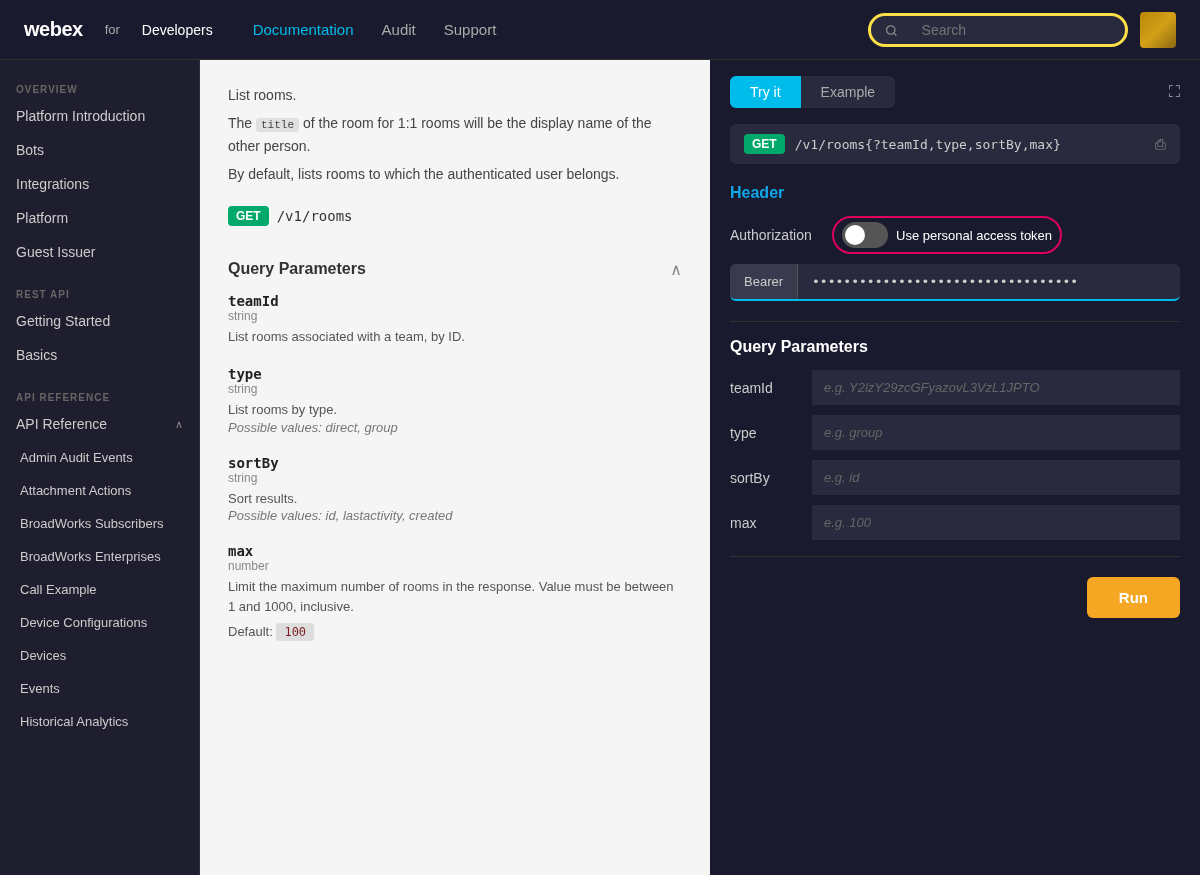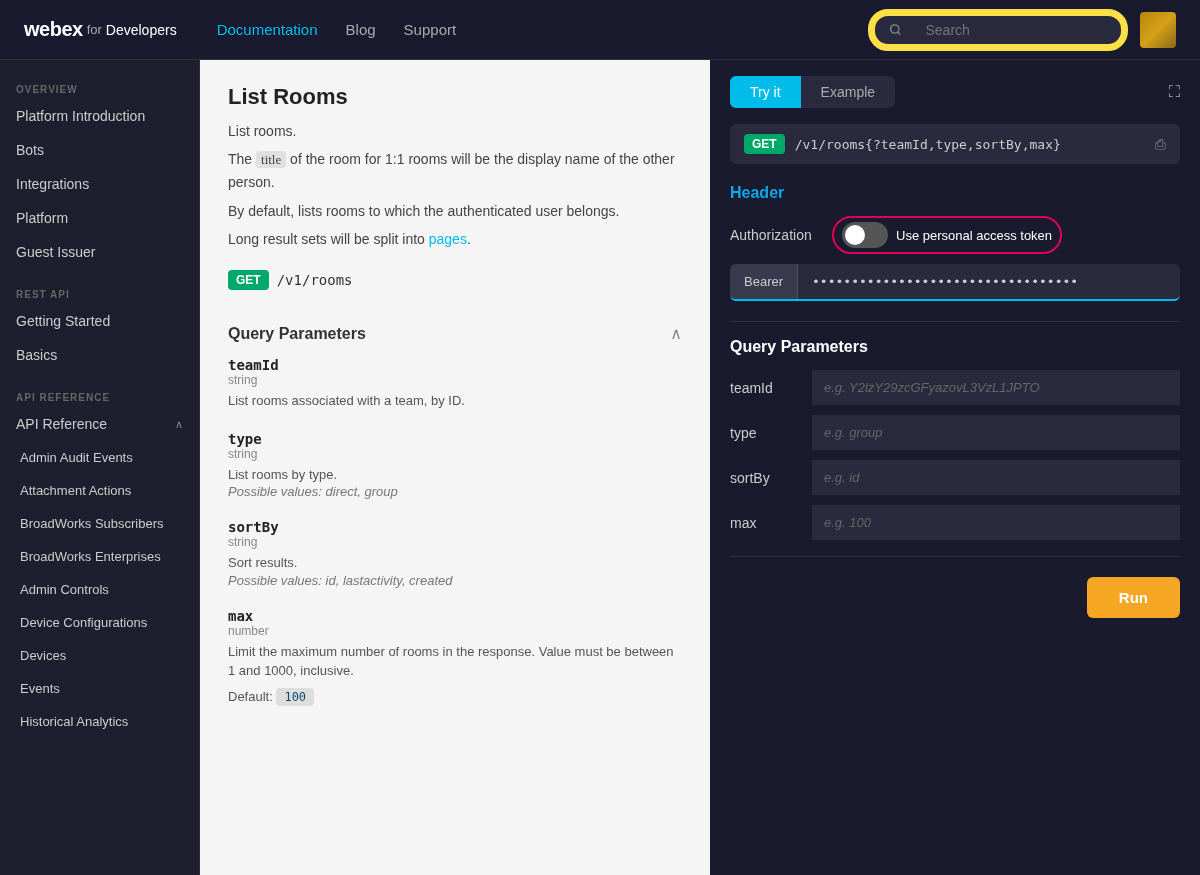--- a/index.html
+++ b/index.html
@@ -15,32 +15,32 @@
       border-bottom: 1px solid #333;
       flex-shrink: 0;
     }
     .logo {
       display: flex;
       align-items: center;
       gap: 4px;
       margin-right: 40px;
     }
     .logo-webex { color: #fff; font-size: 20px; font-weight: 700; letter-spacing: -0.5px; }
-    .logo-for { color: #aaa; font-size: 13px; margin: 0 0; }
+    .logo-for { color: #aaa; font-size: 13px; margin: 0 18px; }
     .logo-developers { color: #fff; font-size: 14px; font-weight: 400; }
     .nav-links { display: flex; gap: 28px; align-items: center; }
     .nav-link { color: #aaa; text-decoration: none; font-size: 15px; cursor: pointer; }
     .nav-link.active { color: #00bceb; }
     .topnav-right { margin-left: auto; display: flex; align-items: center; gap: 12px; }
     .search-box {
       background: #2a2a3e;
-      border: 7px solid #fde047;
+      border: 3px solid #fde047;
       border-radius: 20px;
       display: flex;
-      align-items: center;
+      align-items: flex-end;
       padding: 6px 14px;
       gap: 24px;
       width: 260px;
     }
     .search-box input {
       background: none;
       border: none;
       color: #aaa;
       font-size: 14px;
       outline: none;
@@ -101,21 +101,21 @@
     .doc-panel {
       width: 510px;
       background: #f5f5f5;
       overflow-y: auto;
       padding: 24px 28px;
       flex-shrink: 0;
       color: #333;
     }
     .doc-title { font-size: 22px; font-weight: 700; color: #222; margin-bottom: 10px; }
     .doc-desc { font-size: 14px; color: #444; line-height: 1.6; margin-bottom: 6px; }
-    .doc-desc code { background: #e0e0e0; padding: 1px 5px; border-radius: 3px; font-family: Liberation Serif, serif; font-size: 13px; }
+    .doc-desc code { background: #e0e0e0; padding: 1px 5px; border-radius: 3px; font-family: Liberation Mono, monospace; font-size: 11px; }
     .doc-link { color: #00bceb; text-decoration: none; }
     .get-badge {
       display: inline-flex;
       align-items: center;
       gap: 8px;
       margin: 14px 0;
     }
     .get-pill {
       background: #00a86b;
       color: #fff;
@@ -132,21 +132,21 @@
       margin: 20px 0 14px;
     }
     .section-title { font-size: 16px; font-weight: 600; color: #333; }
     .param-block { margin-bottom: 20px; }
     .param-name { font-family: monospace; font-size: 14px; font-weight: 600; color: #222; }
     .param-type { font-size: 12px; color: #888; }
     .param-desc { font-size: 13px; color: #555; margin-top: 4px; line-height: 1.5; }
     .param-values { font-size: 13px; color: #777; font-style: italic; }
     .default-badge {
       background: #ddd;
-      color: #0c4a6e;
+      color: #7f1d1d;
       font-size: 12px;
       padding: 2px 8px;
       border-radius: 4px;
       font-family: monospace;
     }
 
     
     .api-panel {
       flex: 1;
       background: #1a1a2e;
@@ -297,21 +297,21 @@
 <body>
 
 <nav class="topnav">
   <div class="logo">
     <span class="logo-webex">webex</span>
     <span class="logo-for">for</span>
     <span class="logo-developers">Developers</span>
   </div>
   <div class="nav-links">
     <a class="nav-link active">Documentation</a>
-    <a class="nav-link">Blog</a>
+    <a class="nav-link">Audit</a>
     <a class="nav-link">Support</a>
   </div>
   <div class="topnav-right">
     <div class="search-box">
       <svg class="search-icon-svg" width="15" height="15" viewBox="0 0 24 24" fill="none" stroke="#888" stroke-width="2.5" stroke-linecap="round" stroke-linejoin="round">
           <circle cx="11" cy="11" r="8"></circle>
           <line x1="21" y1="21" x2="16.65" y2="16.65"></line>
         </svg>
       <input type="text" placeholder="Search" style="">
     </div>
@@ -358,48 +358,44 @@
     <div class="sidebar-item indented">
         <span>Attachment Actions</span>
       </div>
     <div class="sidebar-item indented">
         <span>BroadWorks Subscribers</span>
       </div>
     <div class="sidebar-item indented">
         <span>BroadWorks Enterprises</span>
       </div>
     <div class="sidebar-item indented">
-        <span>Admin Controls</span>
+        <span>Call Example</span>
       </div>
     <div class="sidebar-item indented">
         <span>Device Configurations</span>
       </div>
     <div class="sidebar-item indented">
         <span>Devices</span>
       </div>
     <div class="sidebar-item indented">
         <span>Events</span>
       </div>
     <div class="sidebar-item indented">
         <span>Historical Analytics</span>
       </div>
   </aside>
 
   <div class="content-area">
 
     <div class="doc-panel">
-      <h1 class="doc-title">List Rooms</h1>
       <p class="doc-desc">List rooms.</p>
       <p class="doc-desc">
         <span>The </span><code>title</code><span> of the room for 1:1 rooms will be the display name of the other person.</span>
       </p>
       <p class="doc-desc">By default, lists rooms to which the authenticated user belongs.</p>
-      <p class="doc-desc">
-        <span>Long result sets will be split into </span><a class="doc-link">pages</a><span>.</span>
-      </p>
 
       <div class="get-badge">
         <span class="get-pill">GET</span>
         <span class="get-path">/v1/rooms</span>
       </div>
 
       <div class="section-title-row">
         <span class="section-title">Query Parameters</span>
         <span style="color:#888; cursor:pointer;">∧</span>
       </div>

